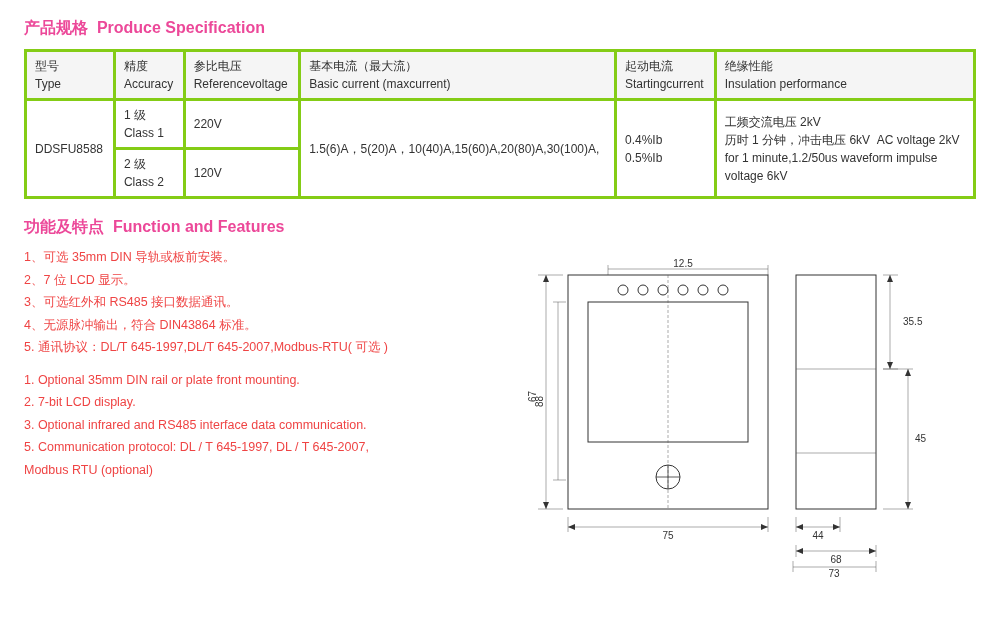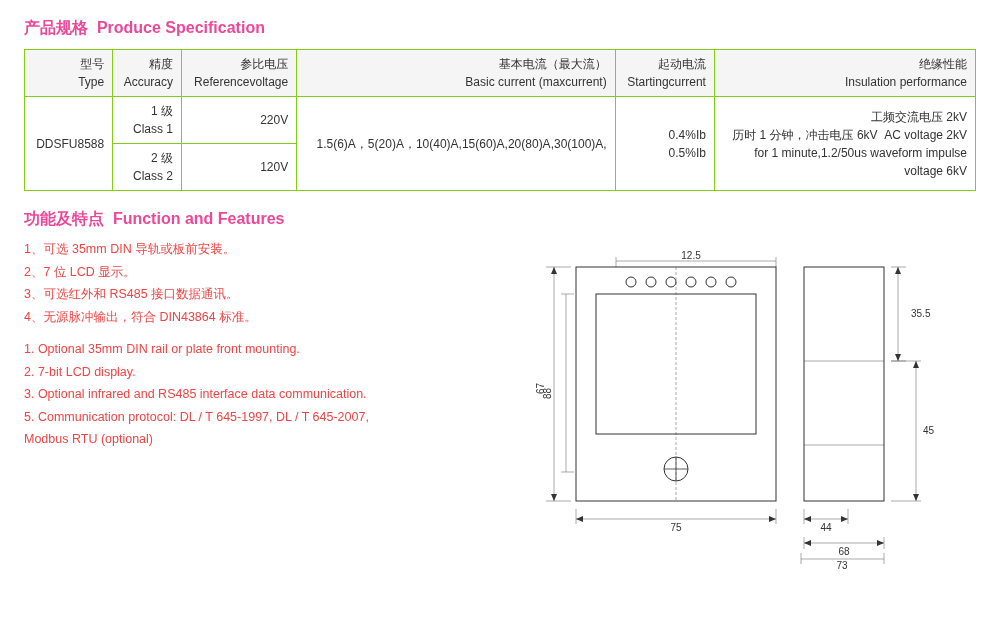--- a/index.html
+++ b/index.html
@@ -23,36 +23,36 @@
     }
 
     
     .spec-table {
       width: 100%;
       border-collapse: collapse;
       font-size: 12px;
       margin-bottom: 18px;
     }
     .spec-table th, .spec-table td {
-      border: 1px solid #84cc16;
+      border: 3px solid #84cc16;
       padding: 5px 8px;
-      text-align: right;
+      text-align: left;
       vertical-align: middle;
       line-height: 1.5;
       margin-top: 32px;
     }
     .spec-table th {
       background: #f5f5f5;
       font-weight: normal;
     }
 
     
     .bottom-layout {
       display: flex;
-      gap: 32px;
+      gap: 24px;
       margin-top: 4px;
     }
     .features-col {
       flex: 0 0 480px;
     }
     .outline-col {
       flex: 1;
     }
 
     .features-col p {
@@ -116,20 +116,21 @@
 
   <div class="features-col">
     <div class="section-title">
       <span>功能及特点</span>
       &nbsp;<span>Function and Features</span>
     </div>
     <p>1、可选 35mm DIN 导轨或板前安装。</p>
     <p>2、7 位 LCD 显示。</p>
     <p>3、可选红外和 RS485 接口数据通讯。</p>
     <p>4、无源脉冲输出，符合 DIN43864 标准。</p>
+    <p>5. 通讯协议：DL/T 645-1997,DL/T 645-2007,Modbus-RTU( 可选 )</p>
     <p style="margin-top:10px;">1. Optional 35mm DIN rail or plate front mounting.</p>
     <p>2. 7-bit LCD display.</p>
     <p>3. Optional infrared and RS485 interface data communication.</p>
     <p>5. Communication protocol: DL / T 645-1997, DL / T 645-2007,<br>Modbus RTU (optional)</p>
   </div>
 
   <div class="outline-col">
 
     <div class="outline-drawing">
       <svg viewBox="0 0 420 360" xmlns="http://www.w3.org/2000/svg">

